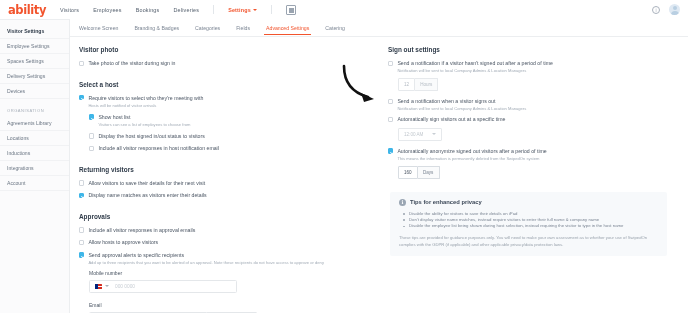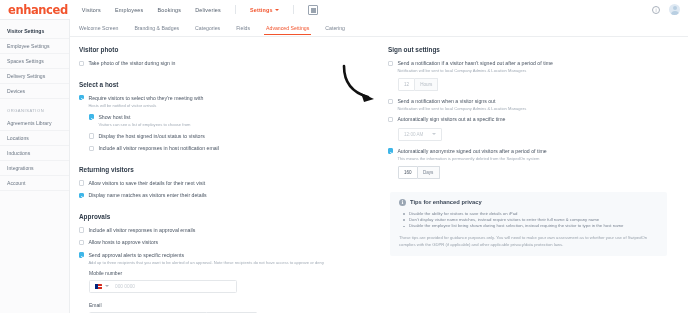--- a/index.html
+++ b/index.html
@@ -274,21 +274,21 @@
     position: absolute;
     left: -46px; top: 18px;
     width: 56px; height: 44px;
     pointer-events: none;
   }
 </style>
 </head>
 <body>
 
 <div class="topnav">
-  <div class="logo">enhanced</div>
+  <div class="logo">ability</div>
   <div class="navlinks">
     <span class="navlink">Visitors</span>
     <span class="navlink">Employees</span>
     <span class="navlink">Bookings</span>
     <span class="navlink">Deliveries</span>
     <span class="navsep"></span>
     <span class="navlink active"><span>Settings</span><span class="caret"></span></span>
     <span class="navsep"></span>
     <span class="nav-icon-box"></span>
   </div>

